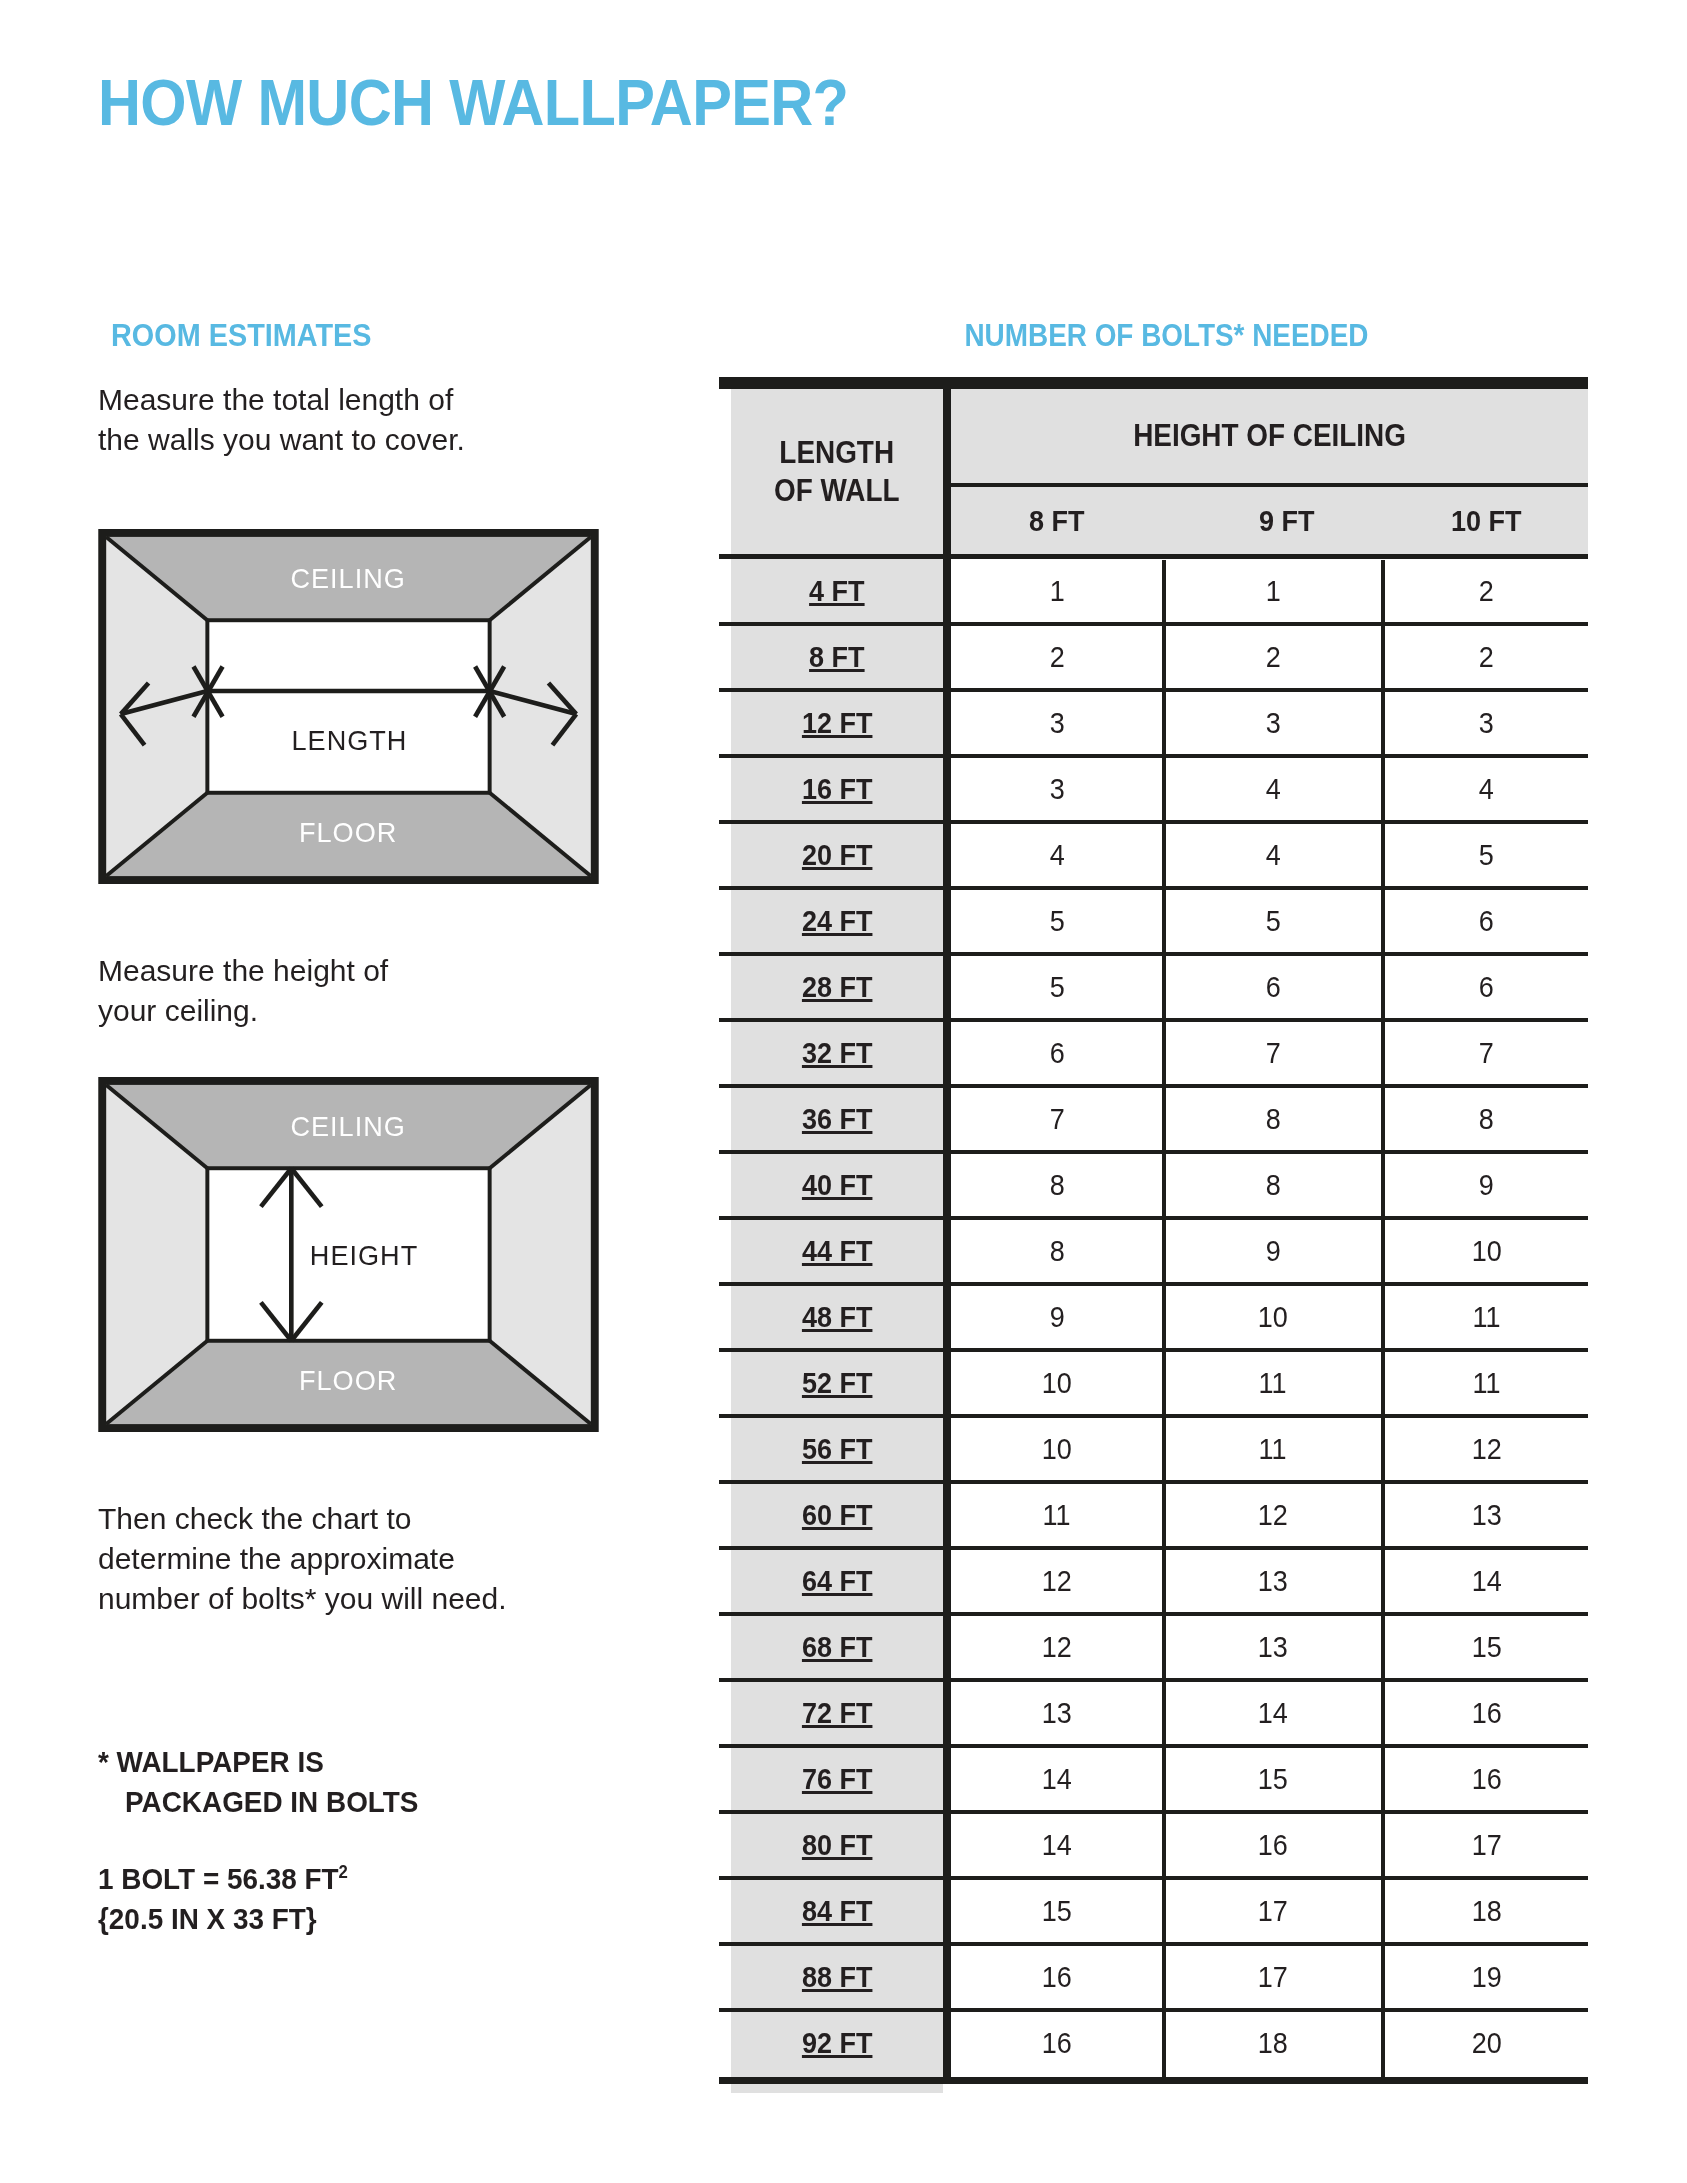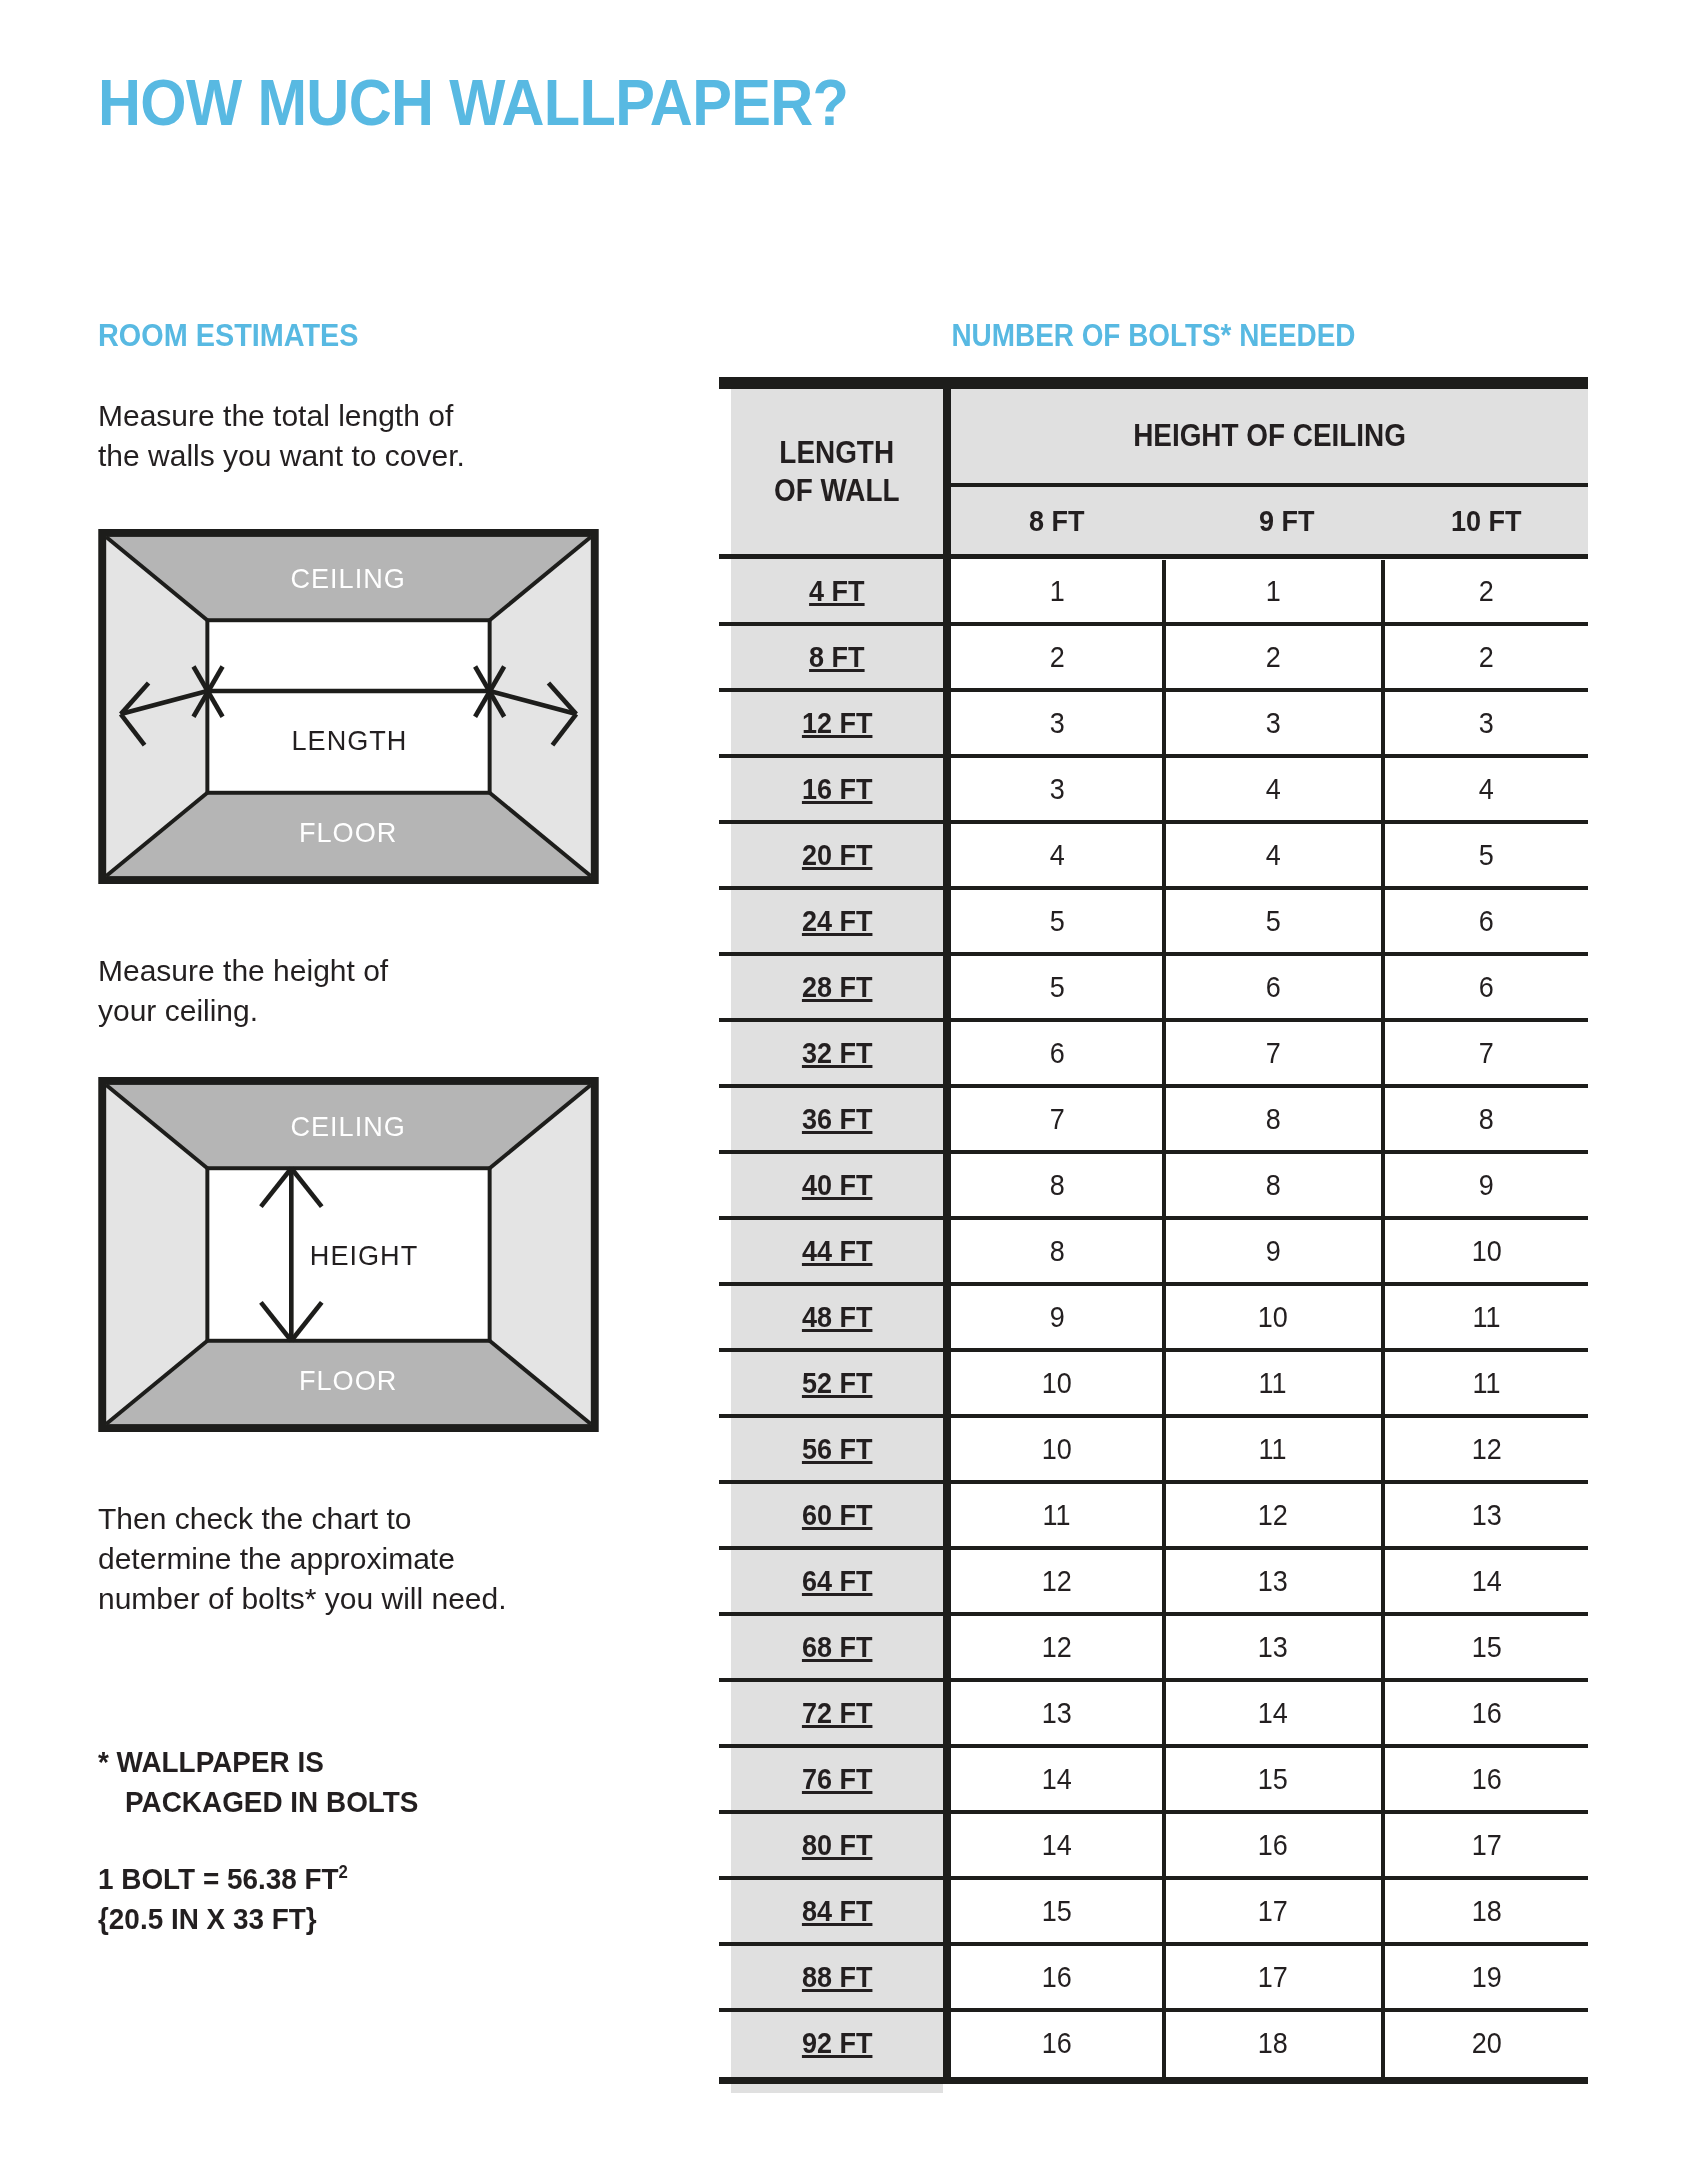--- a/index.html
+++ b/index.html
@@ -4,21 +4,21 @@
 <style>
   html,body{margin:0;padding:0;background:#ffffff;}
   .page{position:relative;width:1687px;height:2183px;background:#ffffff;overflow:hidden;
         font-family:"Liberation Sans", sans-serif;color:#231f20;padding-left:10px;}
   .abs{position:absolute;}
   .sx{display:inline-block;transform:scaleX(0.9);}
   .sxl{display:inline-block;transform:scaleX(0.93);transform-origin:0 50%;}
 
   .page-title{left:98px;top:71px;font-size:64px;font-weight:bold;color:#58b9e2;
               letter-spacing:-0.7px;line-height:1;}
-  .section-heading{font-size:31px;font-weight:bold;color:#58b9e2;line-height:1;}
+  .section-heading{font-size:31px;font-weight:bold;color:#58b9e2;line-height:1;margin-left:13px;}
   .para{left:98px;font-size:30px;line-height:40px;color:#231f20;}
   .foot{left:98px;font-size:30px;font-weight:bold;line-height:40px;color:#231f20;}
   .foot .indent{padding-left:26.5px;}
   .bolt sup{font-size:60%;vertical-align:28%;}
 
   .diagram{position:absolute;}
   .diagram text{font-size:41px;letter-spacing:1.5px;}
 
   
   .tb{position:absolute;left:719px;top:377px;width:869px;height:1716px;}
@@ -48,21 +48,21 @@
 <div class="page">
 
   <div class="abs page-title">
     <span class="sxl">HOW MUCH WALLPAPER?</span>
   </div>
 
   <div class="abs section-heading" style="left:98px;top:320px;">
     <span class="sxl">ROOM ESTIMATES</span>
   </div>
 
-  <div class="abs para" style="top:396px;">
+  <div class="abs para" style="top:380px;">
     <div>Measure the total length of</div>
     <div>the walls you want to cover.</div>
   </div>
 
   <svg class="diagram" style="left:98px;top:529px;" width="501" height="355" viewBox="0 0 757 537">
     <polygon points="12,12 745,12 592,138 165,138" fill="#b5b5b5"></polygon>
     <polygon points="12,525 745,525 592,399 165,399" fill="#b5b5b5"></polygon>
     <polygon points="12,12 165,138 165,399 12,525" fill="#e4e4e4"></polygon>
     <polygon points="745,12 592,138 592,399 745,525" fill="#e4e4e4"></polygon>
     <rect x="165" y="138" width="427" height="261" fill="#ffffff" stroke="#1d1d1b" stroke-width="6"></rect>

